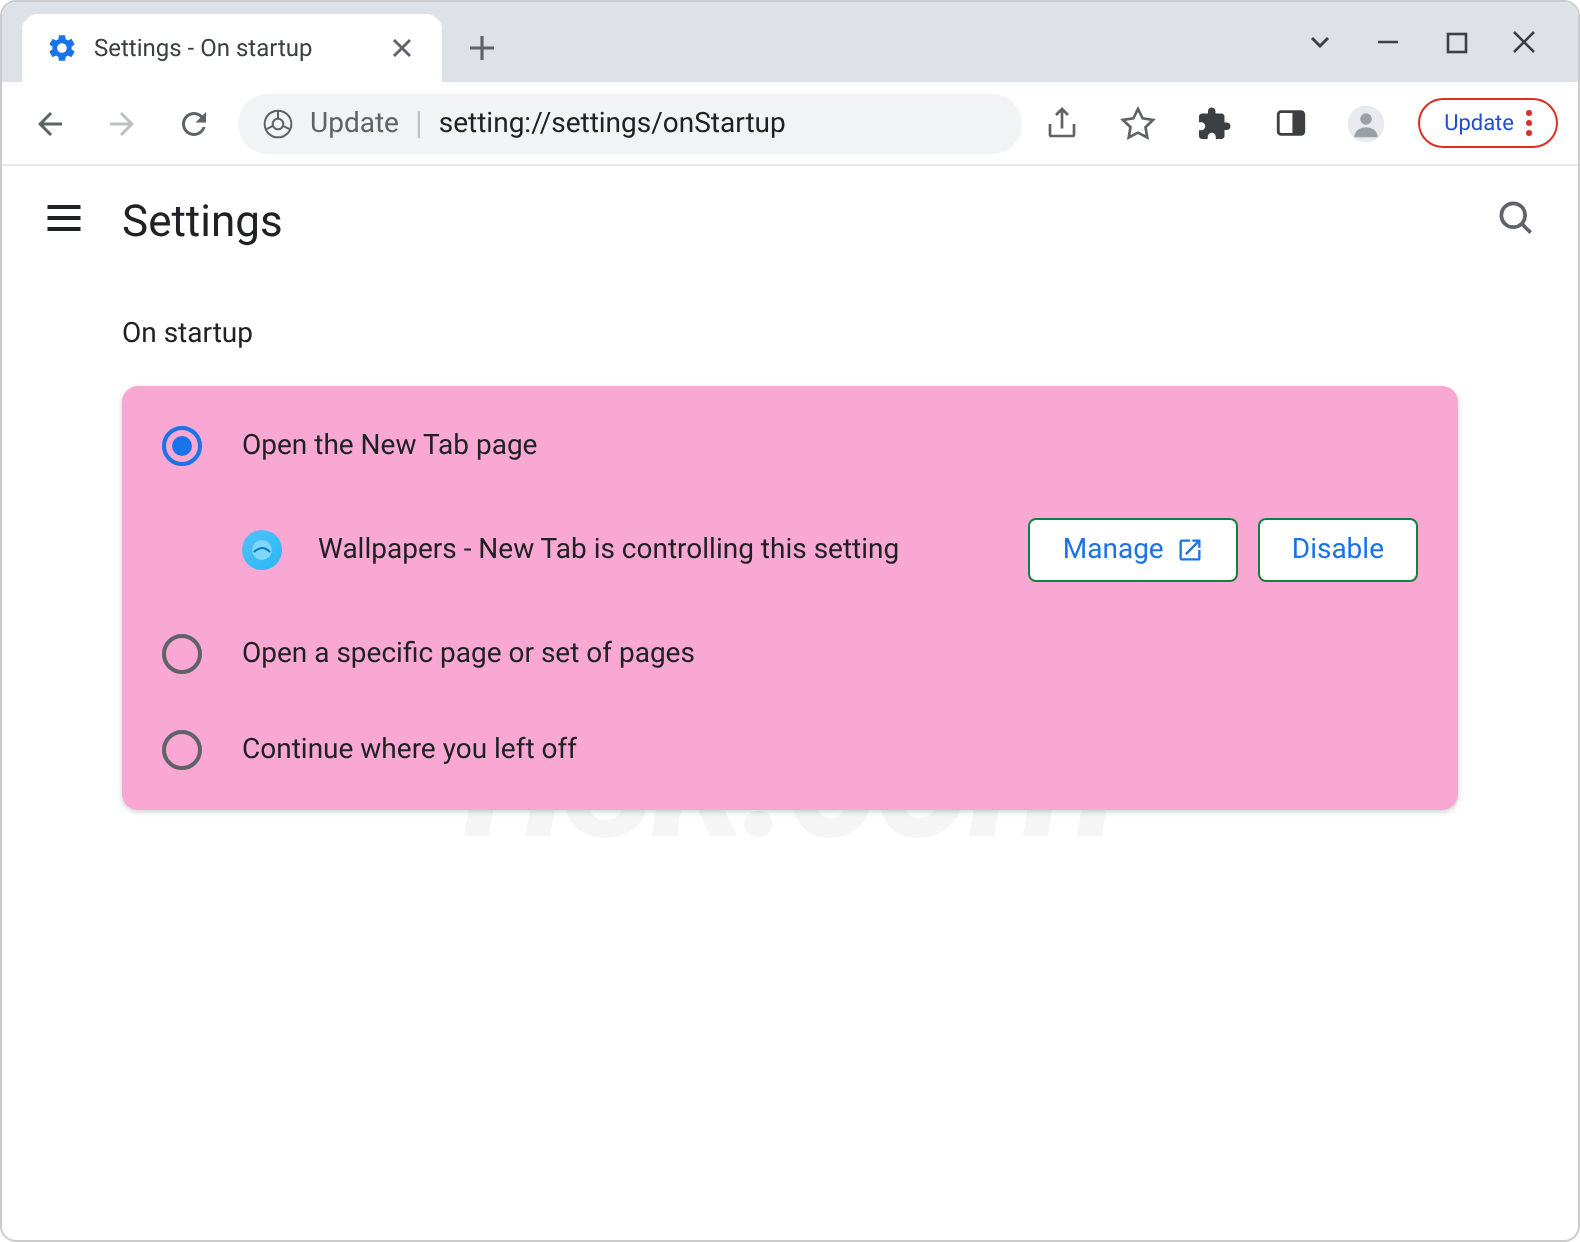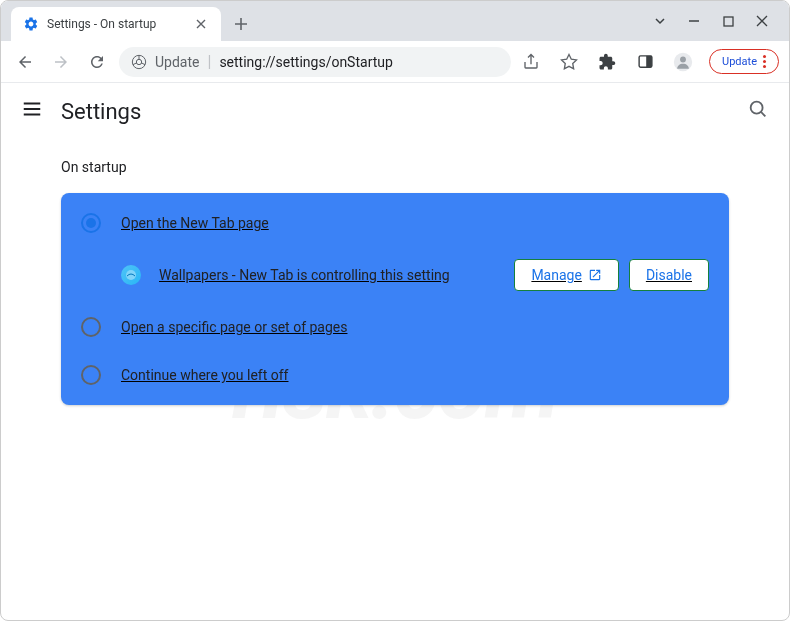--- a/index.html
+++ b/index.html
@@ -33,21 +33,21 @@
     
     .settings-header { height: 56px; display: flex; align-items: center; padding: 0 20px; justify-content: space-between; text-align: center; }
     .settings-left { display: flex; align-items: center; gap: 18px; }
     .hamburger { cursor: pointer; }
     .settings-title { font-size: 22px; color: #202124; }
     .search-icon { cursor: pointer; color: #5f6368; }
     
     
     .content { padding: 20px 60px; }
     .section-title { font-size: 14px; color: #202124; margin-bottom: 18px; }
-    .card { background: #3b82f6; border-radius: 8px; box-shadow: 0 1px 2px rgba(60,64,67,0.15), 0 1px 3px rgba(60,64,67,0.1); padding: 6px 0; text-decoration: underline; }
+    .card { background: #f9a8d4; border-radius: 8px; box-shadow: 0 1px 2px rgba(60,64,67,0.15), 0 1px 3px rgba(60,64,67,0.1); padding: 6px 0; }
     .radio-row { display: flex; align-items: center; padding: 14px 20px; gap: 20px; cursor: pointer; }
     .radio { width: 20px; height: 20px; border: 2px solid #5f6368; border-radius: 50%; display: flex; align-items: center; justify-content: center; flex-shrink: 0; }
     .radio.checked { border-color: #1a73e8; }
     .radio.checked::after { content: ''; width: 10px; height: 10px; background: #1a73e8; border-radius: 50%; }
     .radio-label { font-size: 14px; color: #202124; }
     .ext-row { display: flex; align-items: center; padding: 12px 20px 12px 60px; gap: 18px; }
     .ext-icon { width: 20px; height: 20px; border-radius: 50%; background: linear-gradient(135deg, #4fc3f7, #29b6f6); display: flex; align-items: center; justify-content: center; flex-shrink: 0; }
     .ext-text { font-size: 14px; color: #202124; flex: 1; }
     .ext-buttons { display: flex; gap: 10px; }
     .ext-btn { border: 1px solid #15803d; background: #fff; color: #1a73e8; padding: 7px 16px; border-radius: 4px; font-size: 14px; cursor: pointer; display: flex; align-items: center; gap: 6px; }

